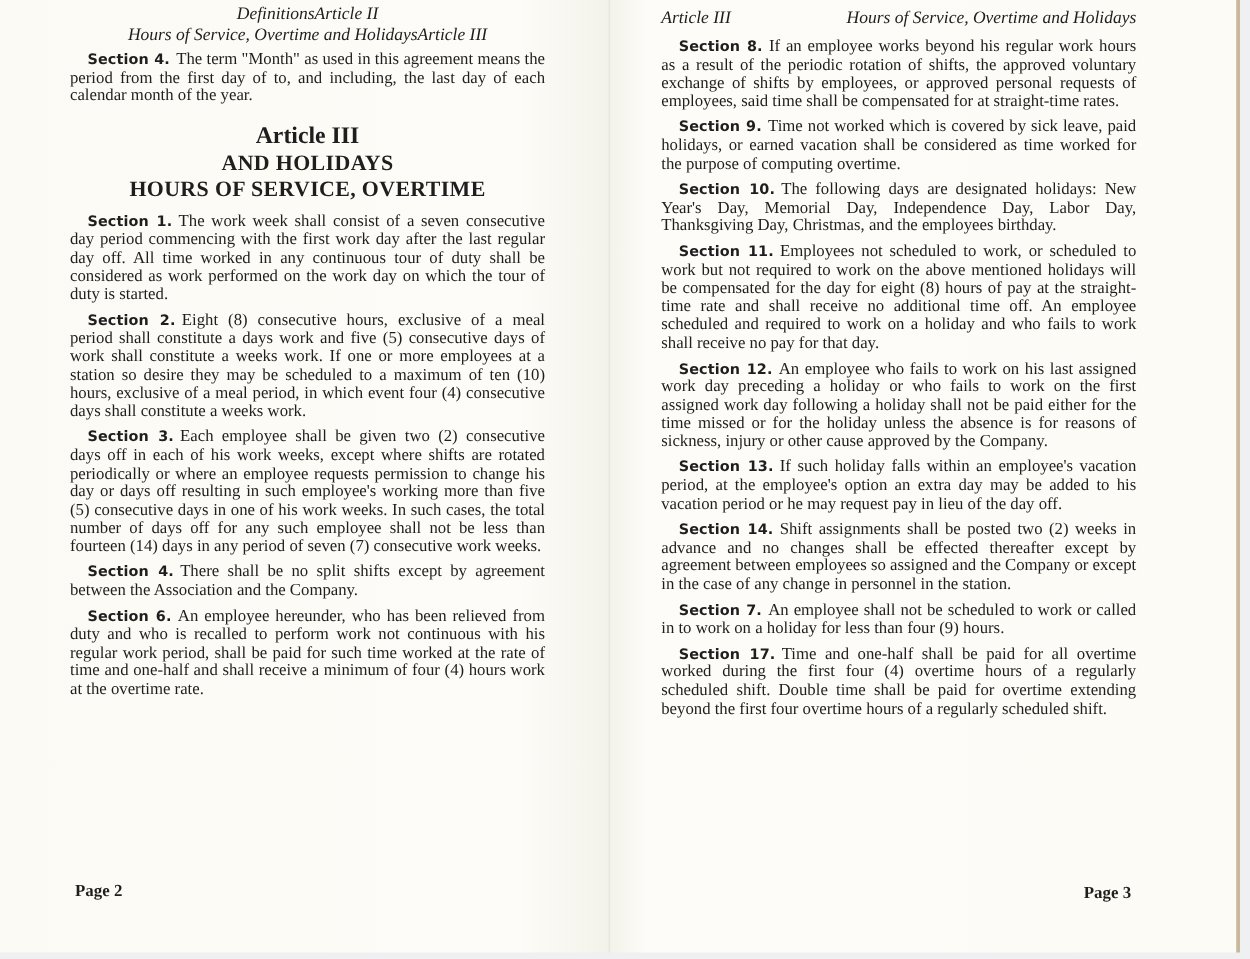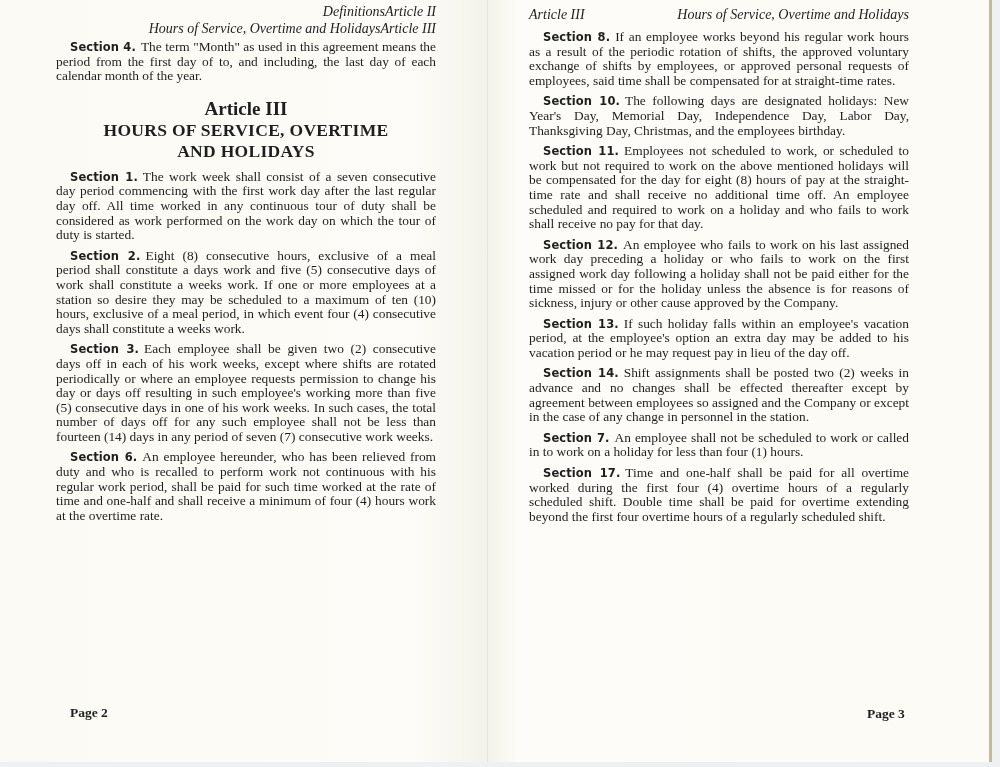--- a/index.html
+++ b/index.html
@@ -21,36 +21,36 @@
     box-sizing: border-box;
   }
   .page.left { width: 488px; border-right: 1px solid #e6e4db; background: linear-gradient(to right, #fbfaf4 0%, #fdfcf8 85%, #f3f2ea 100%); }
   .page.right { width: 504px; background: linear-gradient(to right, #f3f2ea 0%, #fdfcf8 6%, #fcfbf6 100%); border-right: 3px solid #c9b89c; }
   .edge { width: 8px; height: 762px; background: #eef0f2; }
 
   .running-head {
     position: absolute; font-style: italic; font-size: 14px; line-height: 17px;
   }
   .left .running-head { left: 56px; top: 3px; width: 380px; }
-  .left .running-head .row { display: flex; justify-content: flex-end; }
+  .left .running-head .row { display: flex; justify-content: center; }
   .right .running-head { left: 41px; top: 6px; width: 380px; display: flex; justify-content: space-between; }
 
   .content { position: absolute; font-size: 13.4px; line-height: 14.6px; text-align: justify; }
   .left .content { left: 56px; top: 40px; width: 380px; }
   .right .content { left: 41px; top: 30px; width: 380px; }
 
   .section { margin: 0 0 6px 0; text-indent: 14px; hyphens: manual; }
   .sec-label { font-family: "DejaVu Sans", "Liberation Sans", sans-serif; font-weight: bold; font-size: 11.5px; letter-spacing: 0.1px; margin-right: 5px; }
 
   .article-head { text-align: center; font-weight: bold; margin: 14px 0 8px 0; }
   .article-head .a-num { font-size: 19px; line-height: 22px; }
   .article-head .a-title { font-size: 17.5px; line-height: 21px; letter-spacing: 0.3px; }
 
   .page-num { position: absolute; font-weight: bold; font-size: 13.5px; }
-  .left .page-num { left: 70px; top: 705px; }
+  .left .page-num { left: 60px; top: 705px; }
   .right .page-num { left: 379px; top: 706px; }
 </style>
 </head>
 <body>
 
 <div class="spread">
 
   <div class="page left">
     <div class="running-head">
       <div class="row">
@@ -61,46 +61,48 @@
         <span>Hours of Service, Overtime and Holidays</span>
         <span>Article III</span>
       </div>
     </div>
 
     <div class="content">
       <p class="section"><span class="sec-label">Section 4.</span><span>The term "Month" as used in this agreement means the period from the first day of to, and including, the last day of each calendar month of the year.</span></p>
 
       <div class="article-head">
         <div class="a-num">Article III</div>
+        <div class="a-title">AND HOLIDAYS</div>
         <div class="a-title">HOURS OF SERVICE, OVERTIME</div>
-        <div class="a-title">AND HOLIDAYS</div>
       </div>
 
       <p class="section"><span class="sec-label">Section 1.</span><span>The work week shall consist of a seven consecutive day period commencing with the first work day after the last regular day off. All time worked in any continuous tour of duty shall be considered as work performed on the work day on which the tour of duty is started.</span></p>
       <p class="section"><span class="sec-label">Section 2.</span><span>Eight (8) consecutive hours, exclusive of a meal period shall constitute a days work and five (5) consecutive days of work shall constitute a weeks work. If one or more employees at a station so desire they may be scheduled to a maximum of ten (10) hours, exclusive of a meal period, in which event four (4) consecutive days shall constitute a weeks work.</span></p>
       <p class="section"><span class="sec-label">Section 3.</span><span>Each employee shall be given two (2) consecutive days off in each of his work weeks, except where shifts are rotated periodically or where an employee requests permission to change his day or days off resulting in such employee's working more than five (5) consecutive days in one of his work weeks. In such cases, the total number of days off for any such employee shall not be less than fourteen (14) days in any period of seven (7) consecutive work weeks.</span></p>
+      <p class="section"><span class="sec-label">Section 4.</span><span>There shall be no split shifts except by agreement between the Association and the Company.</span></p>
       <p class="section"><span class="sec-label">Section 6.</span><span>An employee hereunder, who has been relieved from duty and who is recalled to perform work not continuous with his regular work period, shall be paid for such time worked at the rate of time and one-half and shall receive a minimum of four (4) hours work at the overtime rate.</span></p>
     </div>
 
     <div class="page-num">Page 2</div>
   </div>
 
   <div class="page right">
     <div class="running-head">
       <span>Article III</span>
       <span>Hours of Service, Overtime and Holidays</span>
     </div>
 
     <div class="content">
       <p class="section"><span class="sec-label">Section 8.</span><span>If an employee works beyond his regular work hours as a result of the periodic rotation of shifts, the approved voluntary exchange of shifts by employees, or approved personal requests of employees, said time shall be compensated for at straight-time rates.</span></p>
+      <p class="section"><span class="sec-label">Section 9.</span><span>Time not worked which is covered by sick leave, paid holidays, or earned vacation shall be considered as time worked for the purpose of computing overtime.</span></p>
       <p class="section"><span class="sec-label">Section 10.</span><span>The following days are designated holidays: New Year's Day, Memorial Day, Independence Day, Labor Day, Thanksgiving Day, Christmas, and the employees birthday.</span></p>
       <p class="section"><span class="sec-label">Section 11.</span><span>Employees not scheduled to work, or scheduled to work but not required to work on the above mentioned holidays will be compensated for the day for eight (8) hours of pay at the straight-time rate and shall receive no additional time off. An employee scheduled and required to work on a holiday and who fails to work shall receive no pay for that day.</span></p>
       <p class="section"><span class="sec-label">Section 12.</span><span>An employee who fails to work on his last assigned work day preceding a holiday or who fails to work on the first assigned work day following a holiday shall not be paid either for the time missed or for the holiday unless the absence is for reasons of sickness, injury or other cause approved by the Company.</span></p>
       <p class="section"><span class="sec-label">Section 13.</span><span>If such holiday falls within an employee's vacation period, at the employee's option an extra day may be added to his vacation period or he may request pay in lieu of the day off.</span></p>
       <p class="section"><span class="sec-label">Section 14.</span><span>Shift assignments shall be posted two (2) weeks in advance and no changes shall be effected thereafter except by agreement between employees so assigned and the Company or except in the case of any change in personnel in the station.</span></p>
-      <p class="section"><span class="sec-label">Section 7.</span><span>An employee shall not be scheduled to work or called in to work on a holiday for less than four (1) hours.</span></p>
+      <p class="section"><span class="sec-label">Section 7.</span><span>An employee shall not be scheduled to work or called in to work on a holiday for less than four (9) hours.</span></p>
       <p class="section"><span class="sec-label">Section 17.</span><span>Time and one-half shall be paid for all overtime worked during the first four (4) overtime hours of a regularly scheduled shift. Double time shall be paid for overtime extending beyond the first four overtime hours of a regularly scheduled shift.</span></p>
     </div>
 
     <div class="page-num">Page 3</div>
   </div>
   <div class="edge"></div>
 </div>
 
 </body></html>

